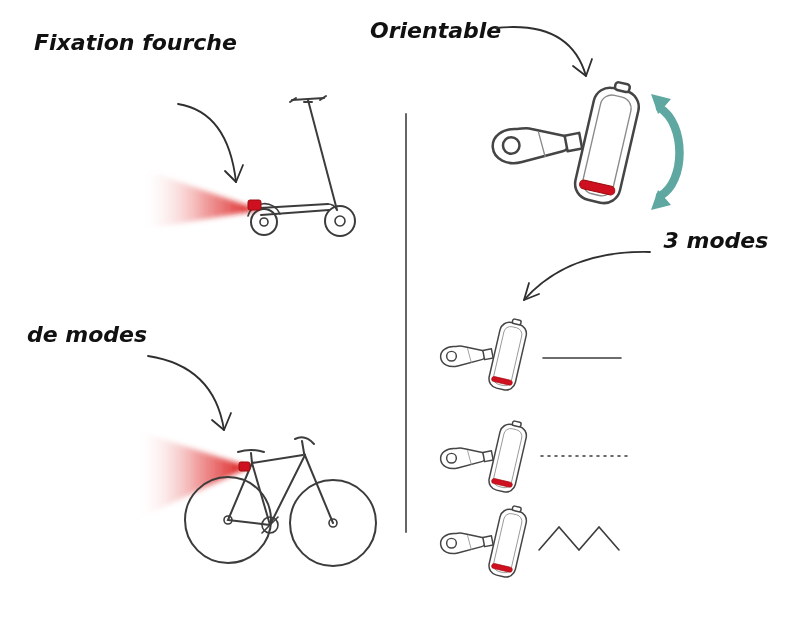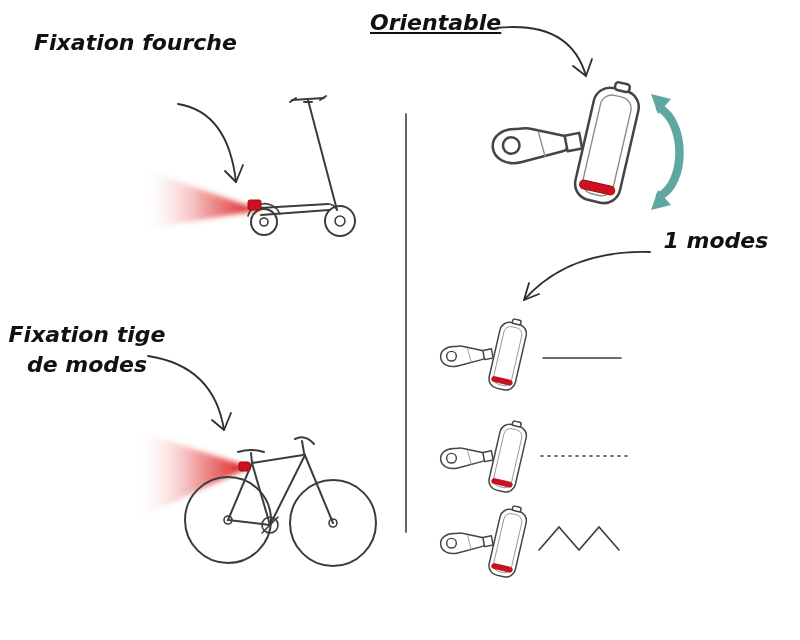--- a/index.html
+++ b/index.html
@@ -40,31 +40,30 @@
 </style>
 </head>
 <body>
 
 <div class="canvas">
 
   <div class="label center" style="left:28px;top:28px;width:215px;">
     <div>Fixation fourche</div>
   </div>
 
-  <div class="label" style="left:370px;top:8px;width:170px;text-decoration:underline;">
+  <div class="label" style="left:370px;top:16px;width:170px;">
     <div>Orientable</div>
   </div>
 
   <div class="label center" style="left:2px;top:320px;width:170px;">
-    <div>Fixation tige</div>
     <div>de modes</div>
   </div>
 
   <div class="label center" style="left:642px;top:226px;width:148px;">
-    <div>1 modes</div>
+    <div>3 modes</div>
   </div>
 
   <svg width="0" height="0" style="position:absolute" aria-hidden="true">
     <defs>
       <symbol id="lamp" viewBox="0 0 175 135">
         <g class="ln">
           <path d="M33,50 C18,49 7,58 8,69 C9,81 23,88 38,84 L80,73 C88,71 89,60 81,57 L48,50 C42,48 38,50 33,50 Z"></path>
           <circle cx="27" cy="67" r="8.5"></circle>
           <path d="M55,53 L62,79" class="thin"></path>
           <path d="M82,57 L97,54 L100,70 L85,73 Z"></path>

